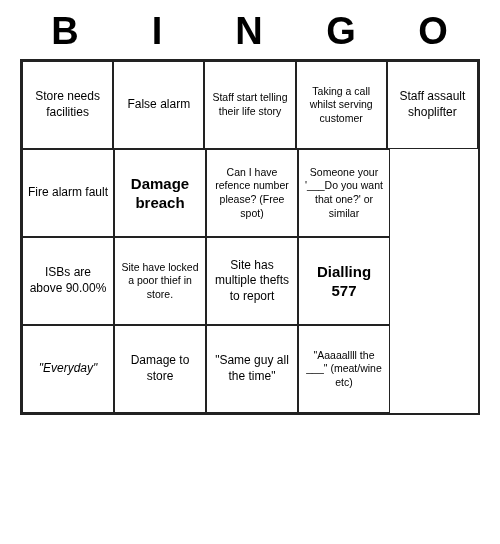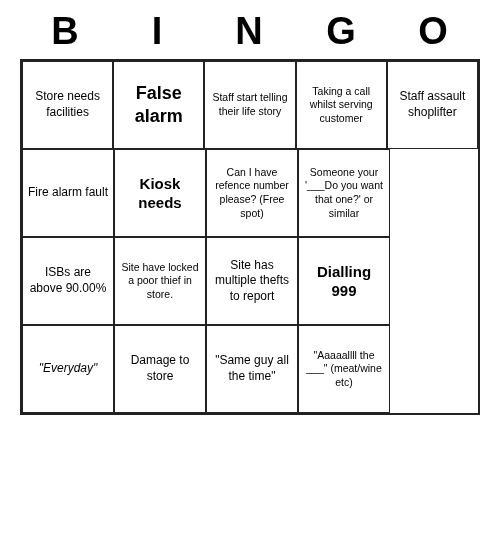--- a/index.html
+++ b/index.html
@@ -38,22 +38,22 @@
       border: 1.5px solid #222;
       display: flex;
       align-items: center;
       justify-content: center;
       text-align: center;
       padding: 4px;
       font-size: 12px;
       line-height: 1.3;
     }
     .bingo-cell.large-text {
-      font-size: 18px;
-      font-weight: bold;
+      font-size: 12px;
+      font-weight: normal;
     }
     .bingo-cell.medium-text {
       font-size: 15px;
       font-weight: bold;
     }
     .bingo-cell.small-text {
       font-size: 10.5px;
     }
     .bingo-cell.italic-text {
       font-style: italic;
@@ -73,29 +73,29 @@
 <div class="bingo-grid" id="grid-container">
     <div class="bingo-row">
       <div class="bingo-cell">Store needs facilities</div>
       <div class="bingo-cell large-text">False alarm</div>
       <div class="bingo-cell small-text">Staff start telling their life story</div>
       <div class="bingo-cell small-text">Taking a call whilst serving customer</div>
       <div class="bingo-cell">Staff assault shoplifter</div>
     </div>
     <div class="bingo-row">
       <div class="bingo-cell">Fire alarm fault</div>
-      <div class="bingo-cell medium-text">Kiosk needs</div>
+      <div class="bingo-cell medium-text">Damage breach</div>
       <div class="bingo-cell small-text">Can I have refence number please? (Free spot)</div>
       <div class="bingo-cell small-text">Someone your '___Do you want that one?' or similar</div>
     </div>
     <div class="bingo-row">
       <div class="bingo-cell">ISBs are above 90.00%</div>
       <div class="bingo-cell small-text">Site have locked a poor thief in store.</div>
       <div class="bingo-cell">Site has multiple thefts to report</div>
-      <div class="bingo-cell medium-text">Dialling 999</div>
+      <div class="bingo-cell medium-text">Dialling 577</div>
     </div>
     <div class="bingo-row">
       <div class="bingo-cell italic-text">"Everyday"</div>
       <div class="bingo-cell">Damage to store</div>
       <div class="bingo-cell">"Same guy all the time"</div>
       <div class="bingo-cell small-text">"Aaaaallll the ___" (meat/wine etc)</div>
     </div>
   </div>
 
 </body></html>

